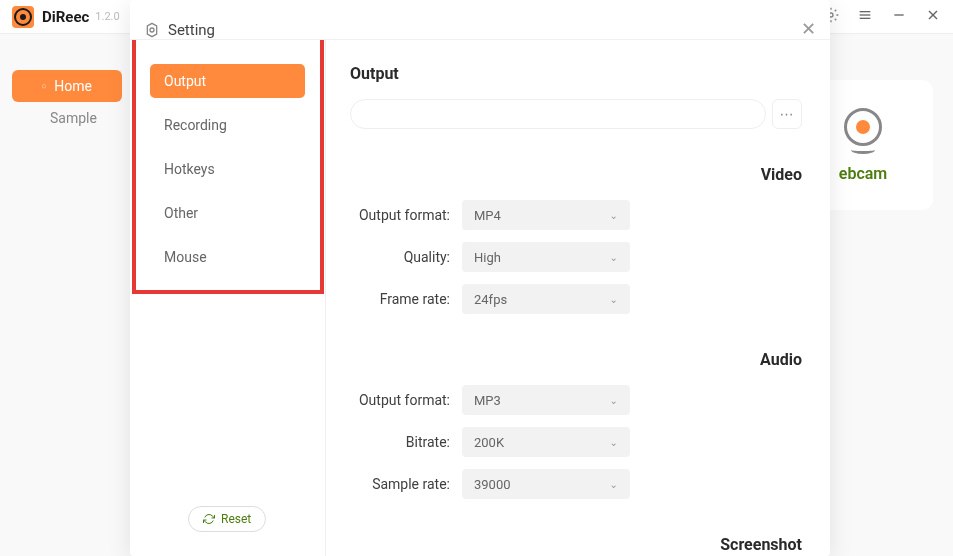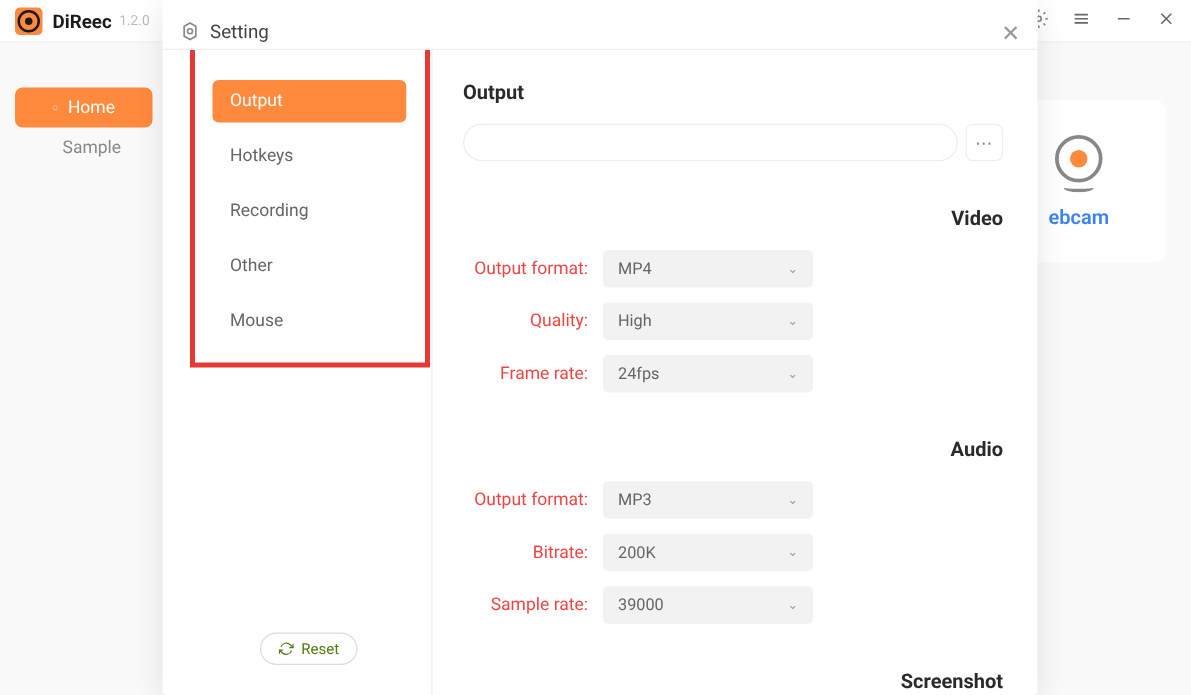--- a/index.html
+++ b/index.html
@@ -19,49 +19,49 @@
     .sidebar-main { position: absolute; left: 12px; top: 70px; width: 110px; }
     .nav-item { display: flex; align-items: center; gap: 8px; padding: 8px 30px; border-radius: 6px; font-size: 14px; color: #888; cursor: pointer; }
     .nav-item.active { background: #ff8a3d; color: #fff; }
     
     .main-area { position: absolute; right: 20px; top: 80px; }
     .webcam-tile { width: 140px; height: 130px; background: #fff; border-radius: 10px; display: flex; flex-direction: column; align-items: center; justify-content: center; gap: 8px; }
     .webcam-icon { position: relative; width: 48px; height: 48px; }
     .webcam-circle { width: 38px; height: 38px; border: 3px solid #888; border-radius: 50%; position: absolute; top: 0; left: 5px; display: flex; align-items: center; justify-content: center; }
     .webcam-dot { width: 14px; height: 14px; background: #ff8a3d; border-radius: 50%; }
     .webcam-stand { position: absolute; bottom: 2px; left: 12px; width: 24px; height: 8px; border-bottom: 3px solid #888; border-radius: 0 0 50% 50%; }
-    .webcam-label { font-size: 16px; font-weight: 600; color: #3b82f6; }
+    .webcam-label { font-size: 16px; font-weight: 600; color: #4d7c0f; }
     
     
     .modal { position: absolute; left: 130px; top: 0; width: 700px; height: 556px; background: #fff; border-radius: 4px; box-shadow: 0 4px 24px rgba(0,0,0,0.1); display: flex; flex-direction: column; }
-    .modal-header { height: 40px; display: flex; align-items: flex-start; padding: 16px 14px; border-bottom: 1px solid #f0f0f0; }
+    .modal-header { height: 40px; display: flex; align-items: flex-end; padding: 0 14px; border-bottom: 1px solid #f0f0f0; }
     .modal-title { font-size: 15px; color: #444; display: flex; align-items: center; gap: 8px; }
     .modal-close { margin-left: auto; color: #999; cursor: pointer; font-size: 18px; }
     
-    .modal-body { flex: 1; display: flex; overflow: hidden; margin-left: 20px; }
+    .modal-body { flex: 1; display: flex; overflow: hidden; }
     .settings-nav { width: 196px; padding: 24px 20px; border-right: 1px solid #f0f0f0; position: relative; }
     .highlight-box { position: absolute; top: -6px; left: 2px; width: 192px; height: 260px; border: 4px solid #e53935; pointer-events: none; }
     .settings-nav-item { padding: 9px 14px; border-radius: 5px; font-size: 14px; color: #666; cursor: pointer; margin-bottom: 10px; }
     .settings-nav-item.active { background: #ff8a3d; color: #fff; }
     
     .reset-btn { position: absolute; bottom: 24px; left: 58px; display: flex; align-items: center; gap: 6px; padding: 5px 14px; border: 1px solid #ddd; border-radius: 14px; font-size: 12px; color: #4d7c0f; background: #fff; cursor: pointer; }
     
     .settings-content { flex: 1; padding: 24px 28px 24px 24px; overflow-y: auto; position: relative; }
     .settings-content::-webkit-scrollbar { width: 6px; }
     .settings-content::-webkit-scrollbar-thumb { background: #ccc; border-radius: 3px; }
     
     .section-title { font-size: 16px; font-weight: 700; color: #2a2a2a; margin-bottom: 16px; }
     .section-title.mt { margin-top: 36px; text-align: right; }
     
     .path-row { display: flex; gap: 6px; margin-bottom: 8px; }
     .path-input { flex: 1; height: 30px; border: 1px solid #eee; border-radius: 15px; padding: 0 14px; background: #fff; }
     .path-btn { width: 30px; height: 30px; border: 1px solid #eee; border-radius: 6px; background: #fff; display: flex; align-items: center; justify-content: center; cursor: pointer; color: #888; font-size: 14px; letter-spacing: 1px; }
     
     .form-row { display: flex; align-items: center; margin-bottom: 12px; }
-    .form-label { width: 112px; text-align: right; font-size: 14px; color: #ef4444; padding-right: 12px; }
+    .form-label { width: 112px; text-align: right; font-size: 14px; color: #404040; padding-right: 12px; }
     .select { width: 168px; height: 30px; background: #f2f2f2; border: none; border-radius: 4px; padding: 0 12px; display: flex; align-items: center; justify-content: space-between; font-size: 13px; color: #666; cursor: pointer; }
     .chevron { color: #999; font-size: 10px; }
   </style>
 </head>
 <body>
 
 <div class="app-header">
   <div class="app-logo"></div>
   <span class="app-name">DiReec</span>
   <span class="app-version">1.2.0</span>
@@ -131,22 +131,22 @@
       <span>Setting</span>
     </div>
     <span class="modal-close">✕</span>
   </div>
 
   <div class="modal-body">
 
     <div class="settings-nav">
       <div class="highlight-box"></div>
       <div class="settings-nav-item active">Output</div>
+      <div class="settings-nav-item">Recording</div>
       <div class="settings-nav-item">Hotkeys</div>
-      <div class="settings-nav-item">Recording</div>
       <div class="settings-nav-item">Other</div>
       <div class="settings-nav-item">Mouse</div>
 
       <button class="reset-btn">
         <svg width="12" height="12" viewBox="0 0 24 24" fill="none" stroke="currentColor" stroke-width="2">
             <path d="M23 4v6h-6M1 20v-6h6"></path>
             <path d="M3.51 9a9 9 0 0114.85-3.36L23 10M1 14l4.64 4.36A9 9 0 0020.49 15"></path>
           </svg>
         <span>Reset</span>
       </button>

